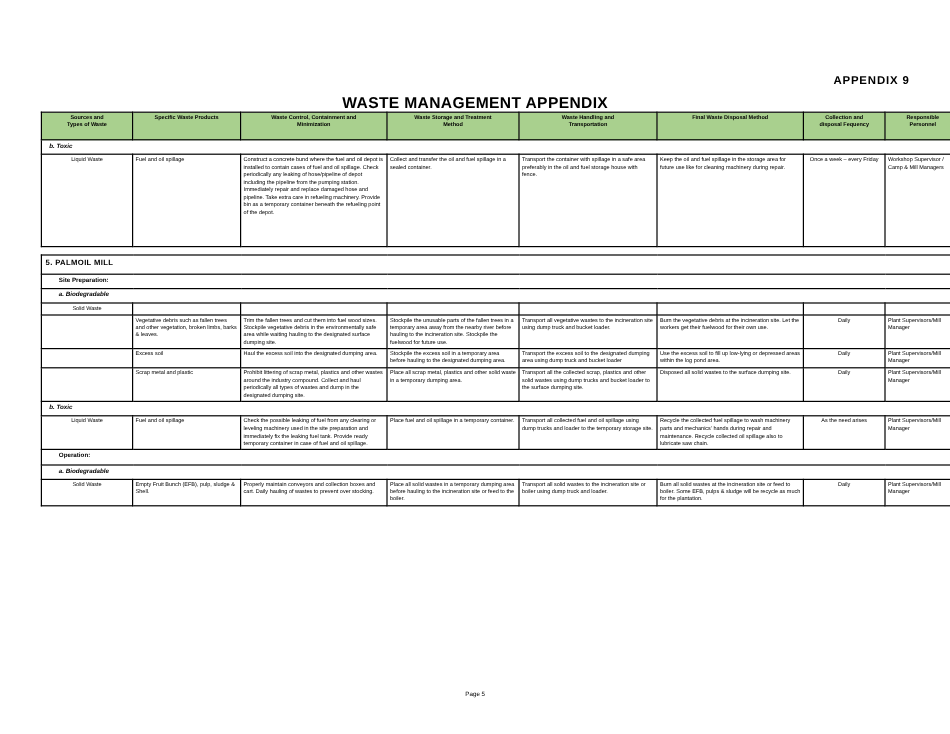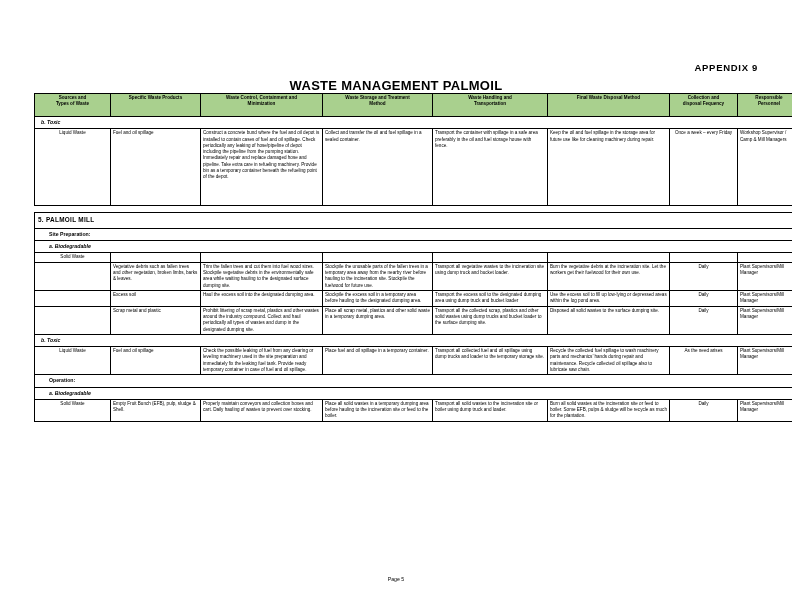--- a/index.html
+++ b/index.html
@@ -121,21 +121,21 @@
   }
   .tallrow td { height: 74px; }
 </style>
 </head>
 <body>
 
 <div class="page">
 
   <div class="appendix">APPENDIX 9</div>
 
-  <div class="doc-title">WASTE MANAGEMENT PALMOIL</div>
+  <div class="doc-title">WASTE MANAGEMENT APPENDIX</div>
 
   <table class="wmp">
     <thead>
       <tr>
         <th class="c0">
           <span>Sources and</span><br>
           <span>Types of Waste</span>
         </th>
         <th class="c1">Specific Waste Products</th>
         <th class="c2">

